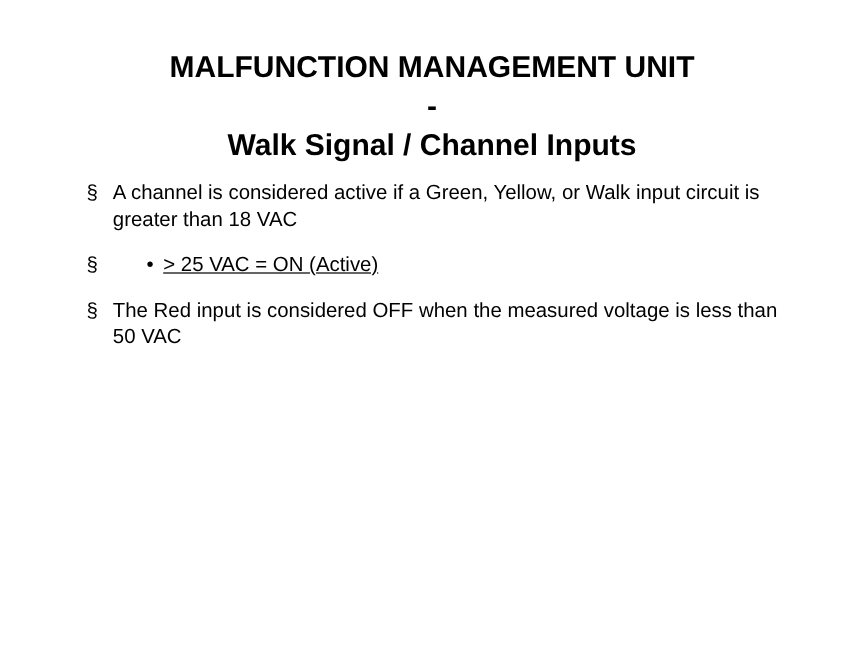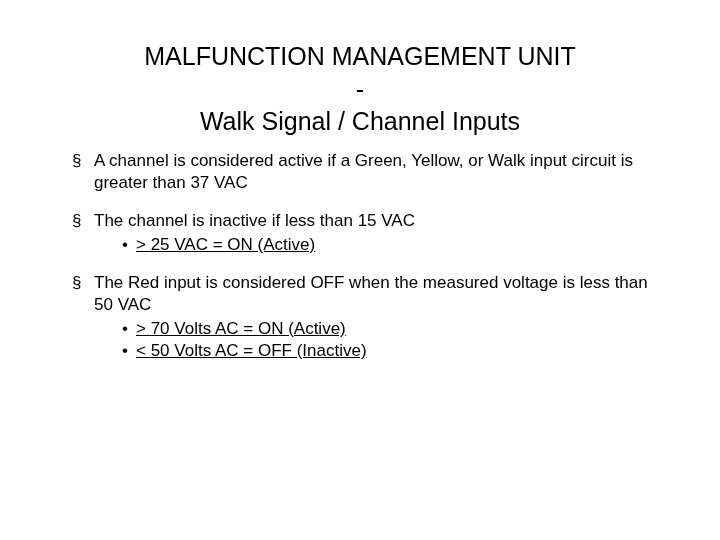--- a/index.html
+++ b/index.html
@@ -11,21 +11,21 @@
       width: 720px;
       height: 540px;
       background: #ffffff;
       font-family: Arial, Helvetica, sans-serif;
       color: #000000;
       padding: 40px 60px 40px 60px;
     }
     .title {
       text-align: center;
       font-size: 25px;
-      font-weight: normal;
+      font-weight: bold;
       line-height: 1.3;
       margin-bottom: 12px;
     }
     .bullets {
       list-style: none;
       padding-left: 18px;
     }
     .bullets > li {
       position: relative;
       font-size: 17px;
@@ -63,28 +63,23 @@
 <body>
 
 <div class="title">
   <span>MALFUNCTION MANAGEMENT UNIT</span><br>
   <span>-</span><br>
   <span>Walk Signal / Channel Inputs</span>
 </div>
 
 <ul class="bullets">
   <li>
-    <span>A channel is considered active if a Green, Yellow, or Walk input circuit is greater than 37 VAC</span>
+    <span>A channel is considered active if a Green, Yellow, or Walk input circuit is greater than 18 VAC</span>
   </li>
   <li>
-    <span>The channel is inactive if less than 15 VAC</span>
     <ul class="sub">
       <li>&gt; 25 VAC = ON (Active)</li>
     </ul>
   </li>
   <li>
     <span>The Red input is considered OFF when the measured voltage is less than 50 VAC</span>
-    <ul class="sub">
-      <li>&gt; 70 Volts AC = ON (Active)</li>
-      <li>&lt; 50 Volts AC = OFF (Inactive)</li>
-    </ul>
   </li>
 </ul>
 
 </body></html>

